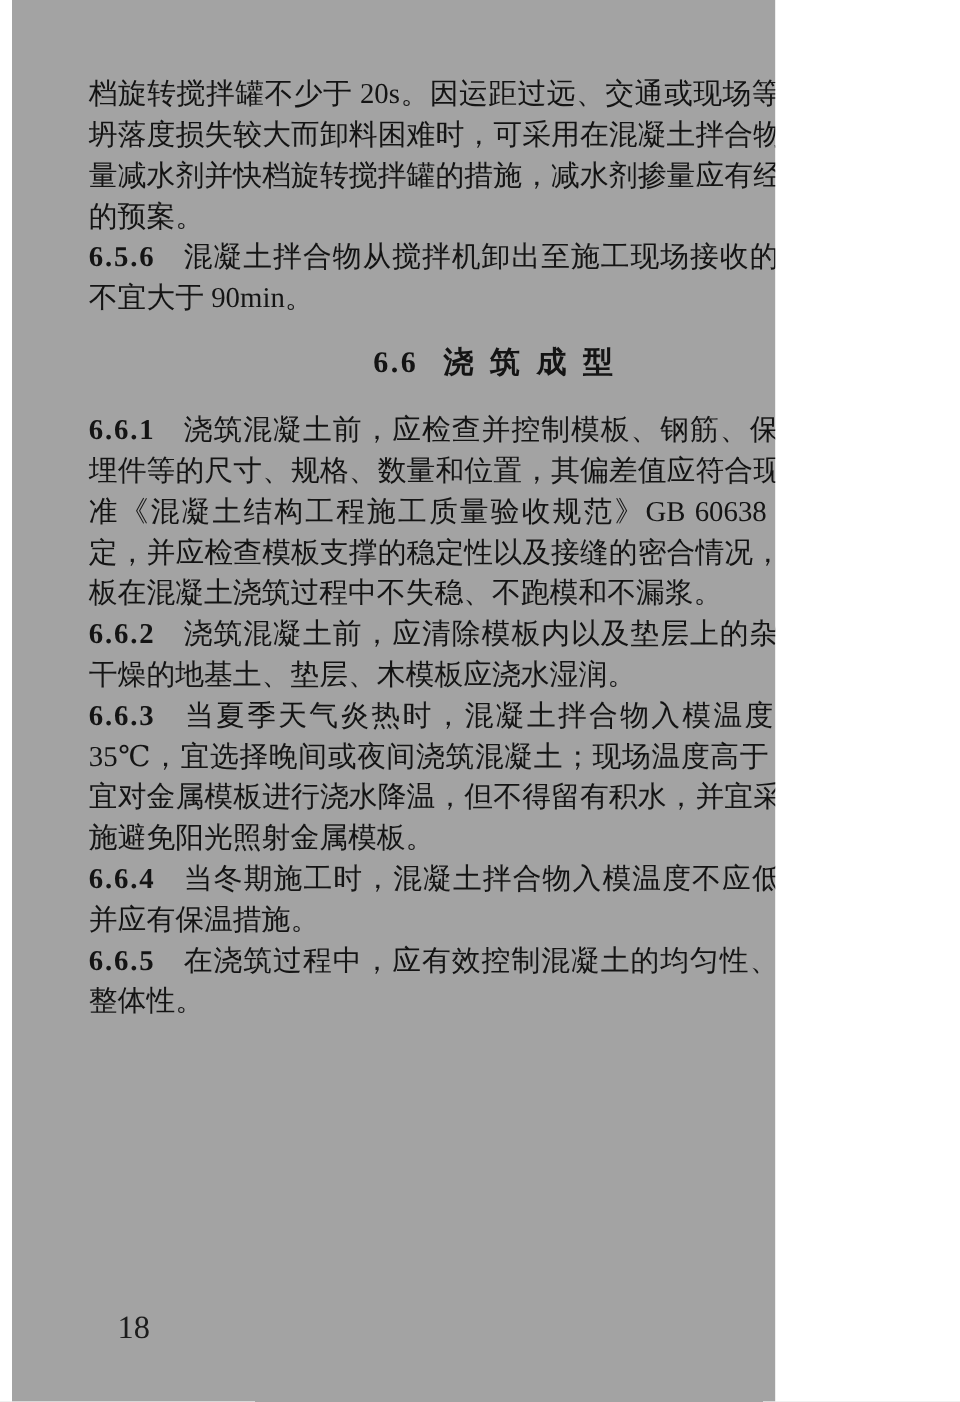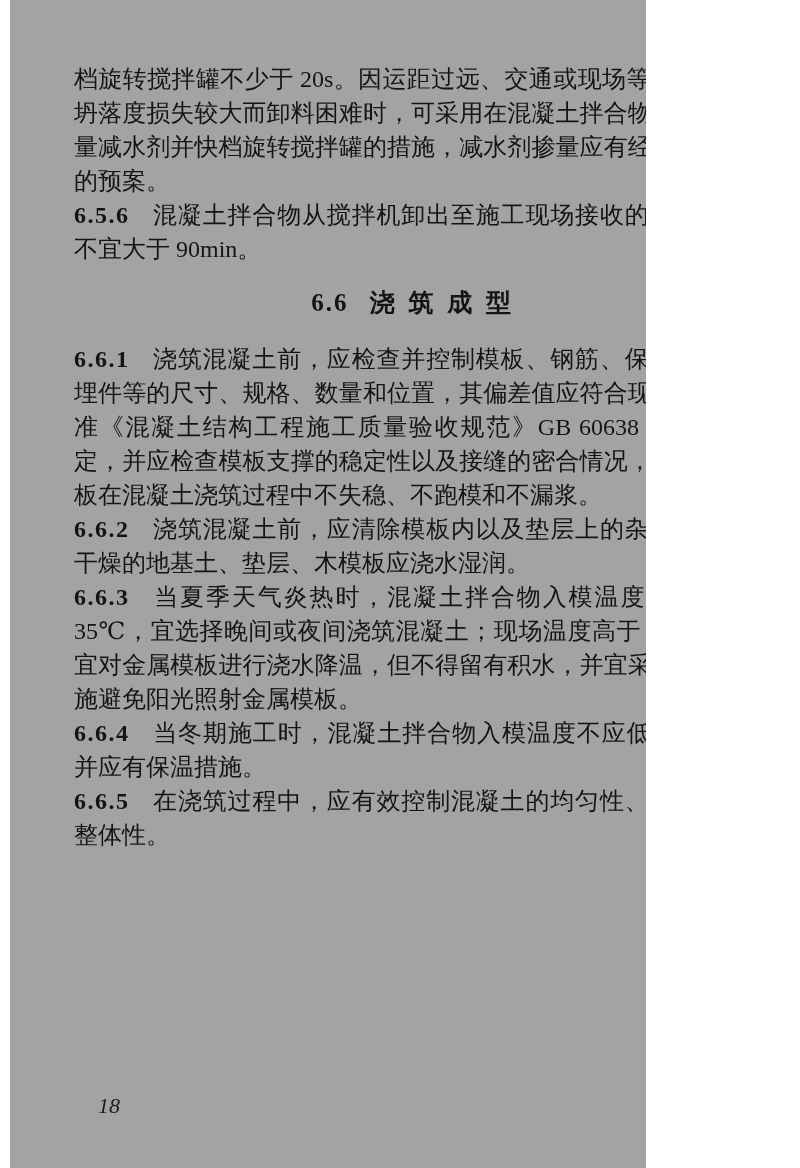--- a/index.html
+++ b/index.html
@@ -50,22 +50,21 @@
   }
   .heading-title {
     letter-spacing: 0.55em;
     margin-right: -0.55em;
     text-align: center;
   }
   .page-number {
     position: absolute;
     left: 88px;
     top: 1090px;
-    font-style: italic;
-    font-size: 22px;
+    font-size: 27px;
     line-height: 32px;
     color: #1c1c1c;
   }
 </style>
 </head>
 <body>
 
 <div class="page">
   <div class="textblock">
 

